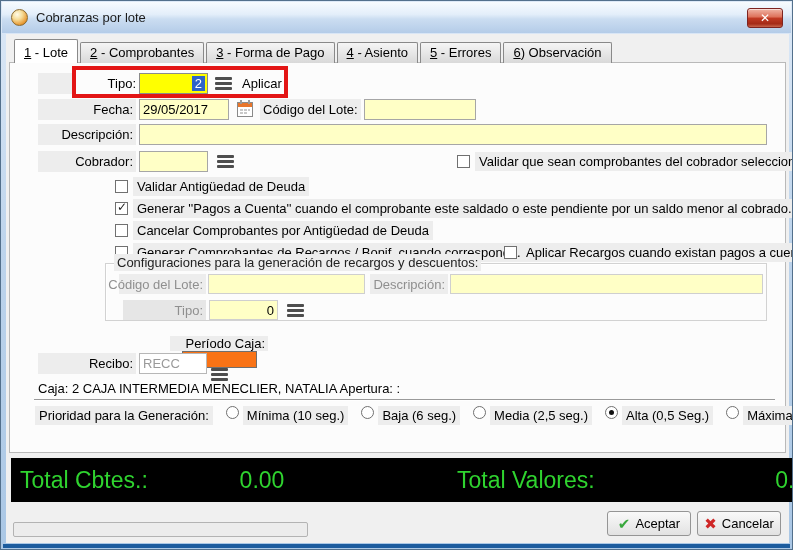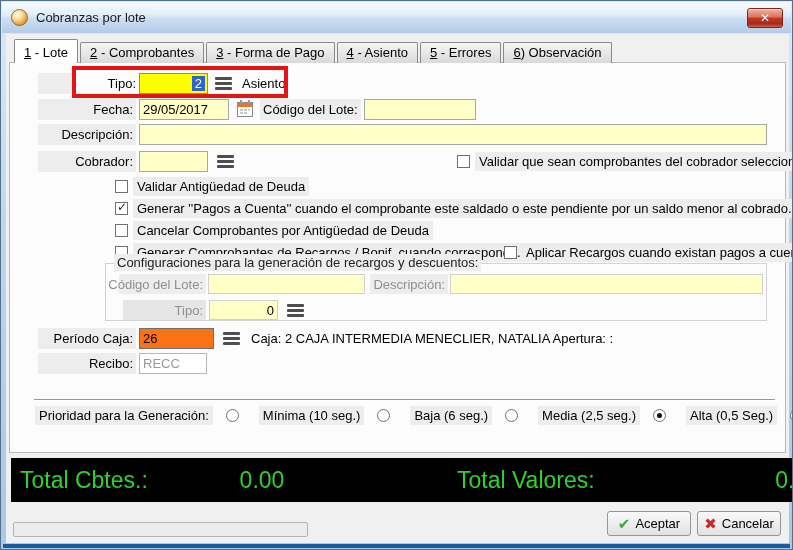--- a/index.html
+++ b/index.html
@@ -59,21 +59,21 @@
     border-radius:50%;background:#111;}
   .gbox{position:absolute;left:95px;top:200px;width:662px;height:58px;box-sizing:border-box;
     border:1px solid #d2d2d2;box-shadow:inset 1px 1px 0 #ffffff;}
   .gbox-title{position:absolute;left:8px;top:-10px;background:#ededed;padding:1px 3px;white-space:nowrap;color:#222;}
   .glabel{color:#8f8f8f;background:#ededed;height:20px;display:flex;align-items:center;
     justify-content:flex-end;box-sizing:border-box;padding:0 3px;white-space:nowrap;}
   .grow{position:absolute;display:flex;align-items:center;height:20px;}
   .sep{position:absolute;left:24px;top:336px;width:741px;height:0;
     border-top:1px solid #9a9a9a;border-bottom:1px solid #ffffff;}
   .prow{position:absolute;left:25px;top:342px;height:20px;display:flex;align-items:center;gap:13px;}
-  .popt{display:flex;align-items:center;gap:20px;}
+  .popt{display:flex;gap:4px;}
   .info-text{white-space:nowrap;}
   
   .totals{position:absolute;left:10px;top:457px;width:773px;height:44px;background:#000000;
     color:#2fd32f;font-size:23px;padding-left:48px;}
   .totals span{position:absolute;top:9px;white-space:nowrap;}
   .tl1{left:9px;} .tv1{left:196px;width:110px;text-align:center;} .tl2{left:446px;} .tv2{right:12px;}
   
   .progress{position:absolute;left:12px;top:521px;width:295px;height:15px;box-sizing:border-box;
     background:#ececec;border:1px solid #b3b3b3;border-radius:2px;}
   .btn{position:absolute;top:510px;width:84px;height:25px;box-sizing:border-box;border:1px solid #959595;
@@ -115,21 +115,21 @@
       <div class="tipo-inp">
         <span class="sel">2</span>
       </div>
       <span style="width:7px;"></span>
       <span class="menu-icon">
           <i></i>
           <i></i>
           <i></i>
         </span>
       <span style="width:10px;"></span>
-      <span>Asiento</span>
+      <span>Aplicar</span>
     </div>
     <div class="hl-rect"></div>
 
     <div class="row" style="left:28px;top:36px;">
       <span class="chip rt" style="width:98px;">Fecha:</span>
       <span style="width:3px;"></span>
       <input class="inp" style="width: 90px;" value="29/05/2017">
       <span style="width:7px;"></span>
       <span class="cal-icon">
         <svg width="18" height="19" viewBox="0 0 18 19">
@@ -210,21 +210,21 @@
         <input class="inp soft num" style="width: 69px; height: 20px;" value="0">
         <span style="width:9px;"></span>
         <span class="menu-icon">
             <i></i>
             <i></i>
             <i></i>
           </span>
       </div>
     </div>
 
-    <div class="row" style="left:28px;top:265px;">
+    <div class="row" style="left:28px;top:273px;flex-direction:column;">
       <span class="chip rt" style="width:98px;">Período Caja:</span>
       <span style="width:3px;"></span>
       <input class="inp white" style="width: 75px;" value="26">
       <span style="width:9px;"></span>
       <span class="menu-icon">
           <i></i>
           <i></i>
           <i></i>
         </span>
       <span style="width:11px;"></span>

